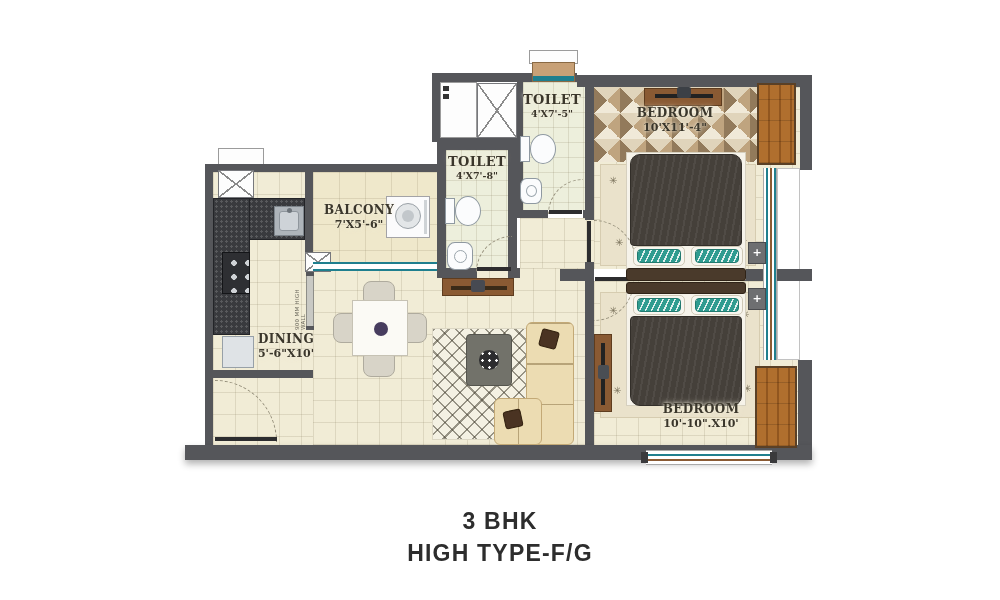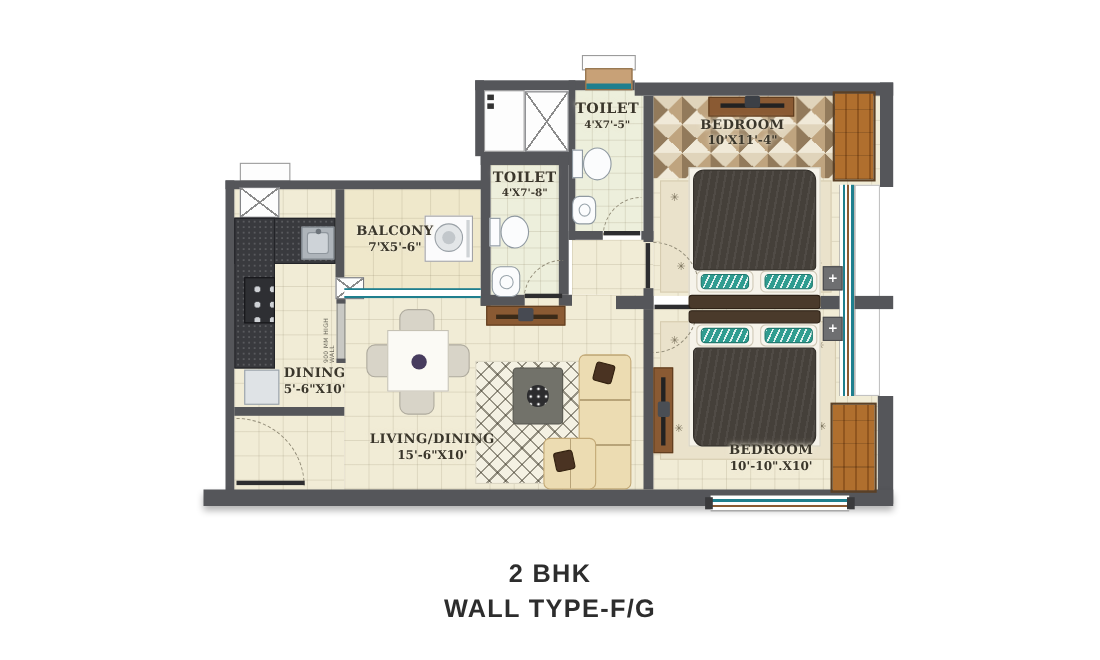--- a/index.html
+++ b/index.html
@@ -267,28 +267,24 @@
       <span class="rdims">4'X7'-8"</span>
     </div>
     <div class="rlabel" style="left:600px;top:106px;width:150px">
       <span class="rname">BEDROOM</span>
       <span class="rdims">10'X11'-4"</span>
     </div>
     <div class="rlabel" style="left:248px;top:332px;width:76px">
       <span class="rname">DINING</span>
       <span class="rdims">5'-6"X10'</span>
     </div>
-    <div class="rlabel" style="left:318px;top:392px;width:150px">
-      <span class="rname">LIVING/DINING</span>
-      <span class="rdims">15'-6"X10'</span>
-    </div>
     <div class="rlabel" style="left:628px;top:402px;width:146px">
       <span class="rname">BEDROOM</span>
       <span class="rdims">10'-10".X10'</span>
     </div>
 
     <div class="title">
-      <div class="t1">2 BHK</div>
-      <div class="t2">WALL TYPE-F/G</div>
+      <div class="t1">3 BHK</div>
+      <div class="t2">HIGH TYPE-F/G</div>
     </div>
 
   </div>
 </div>
 
 </body></html>

